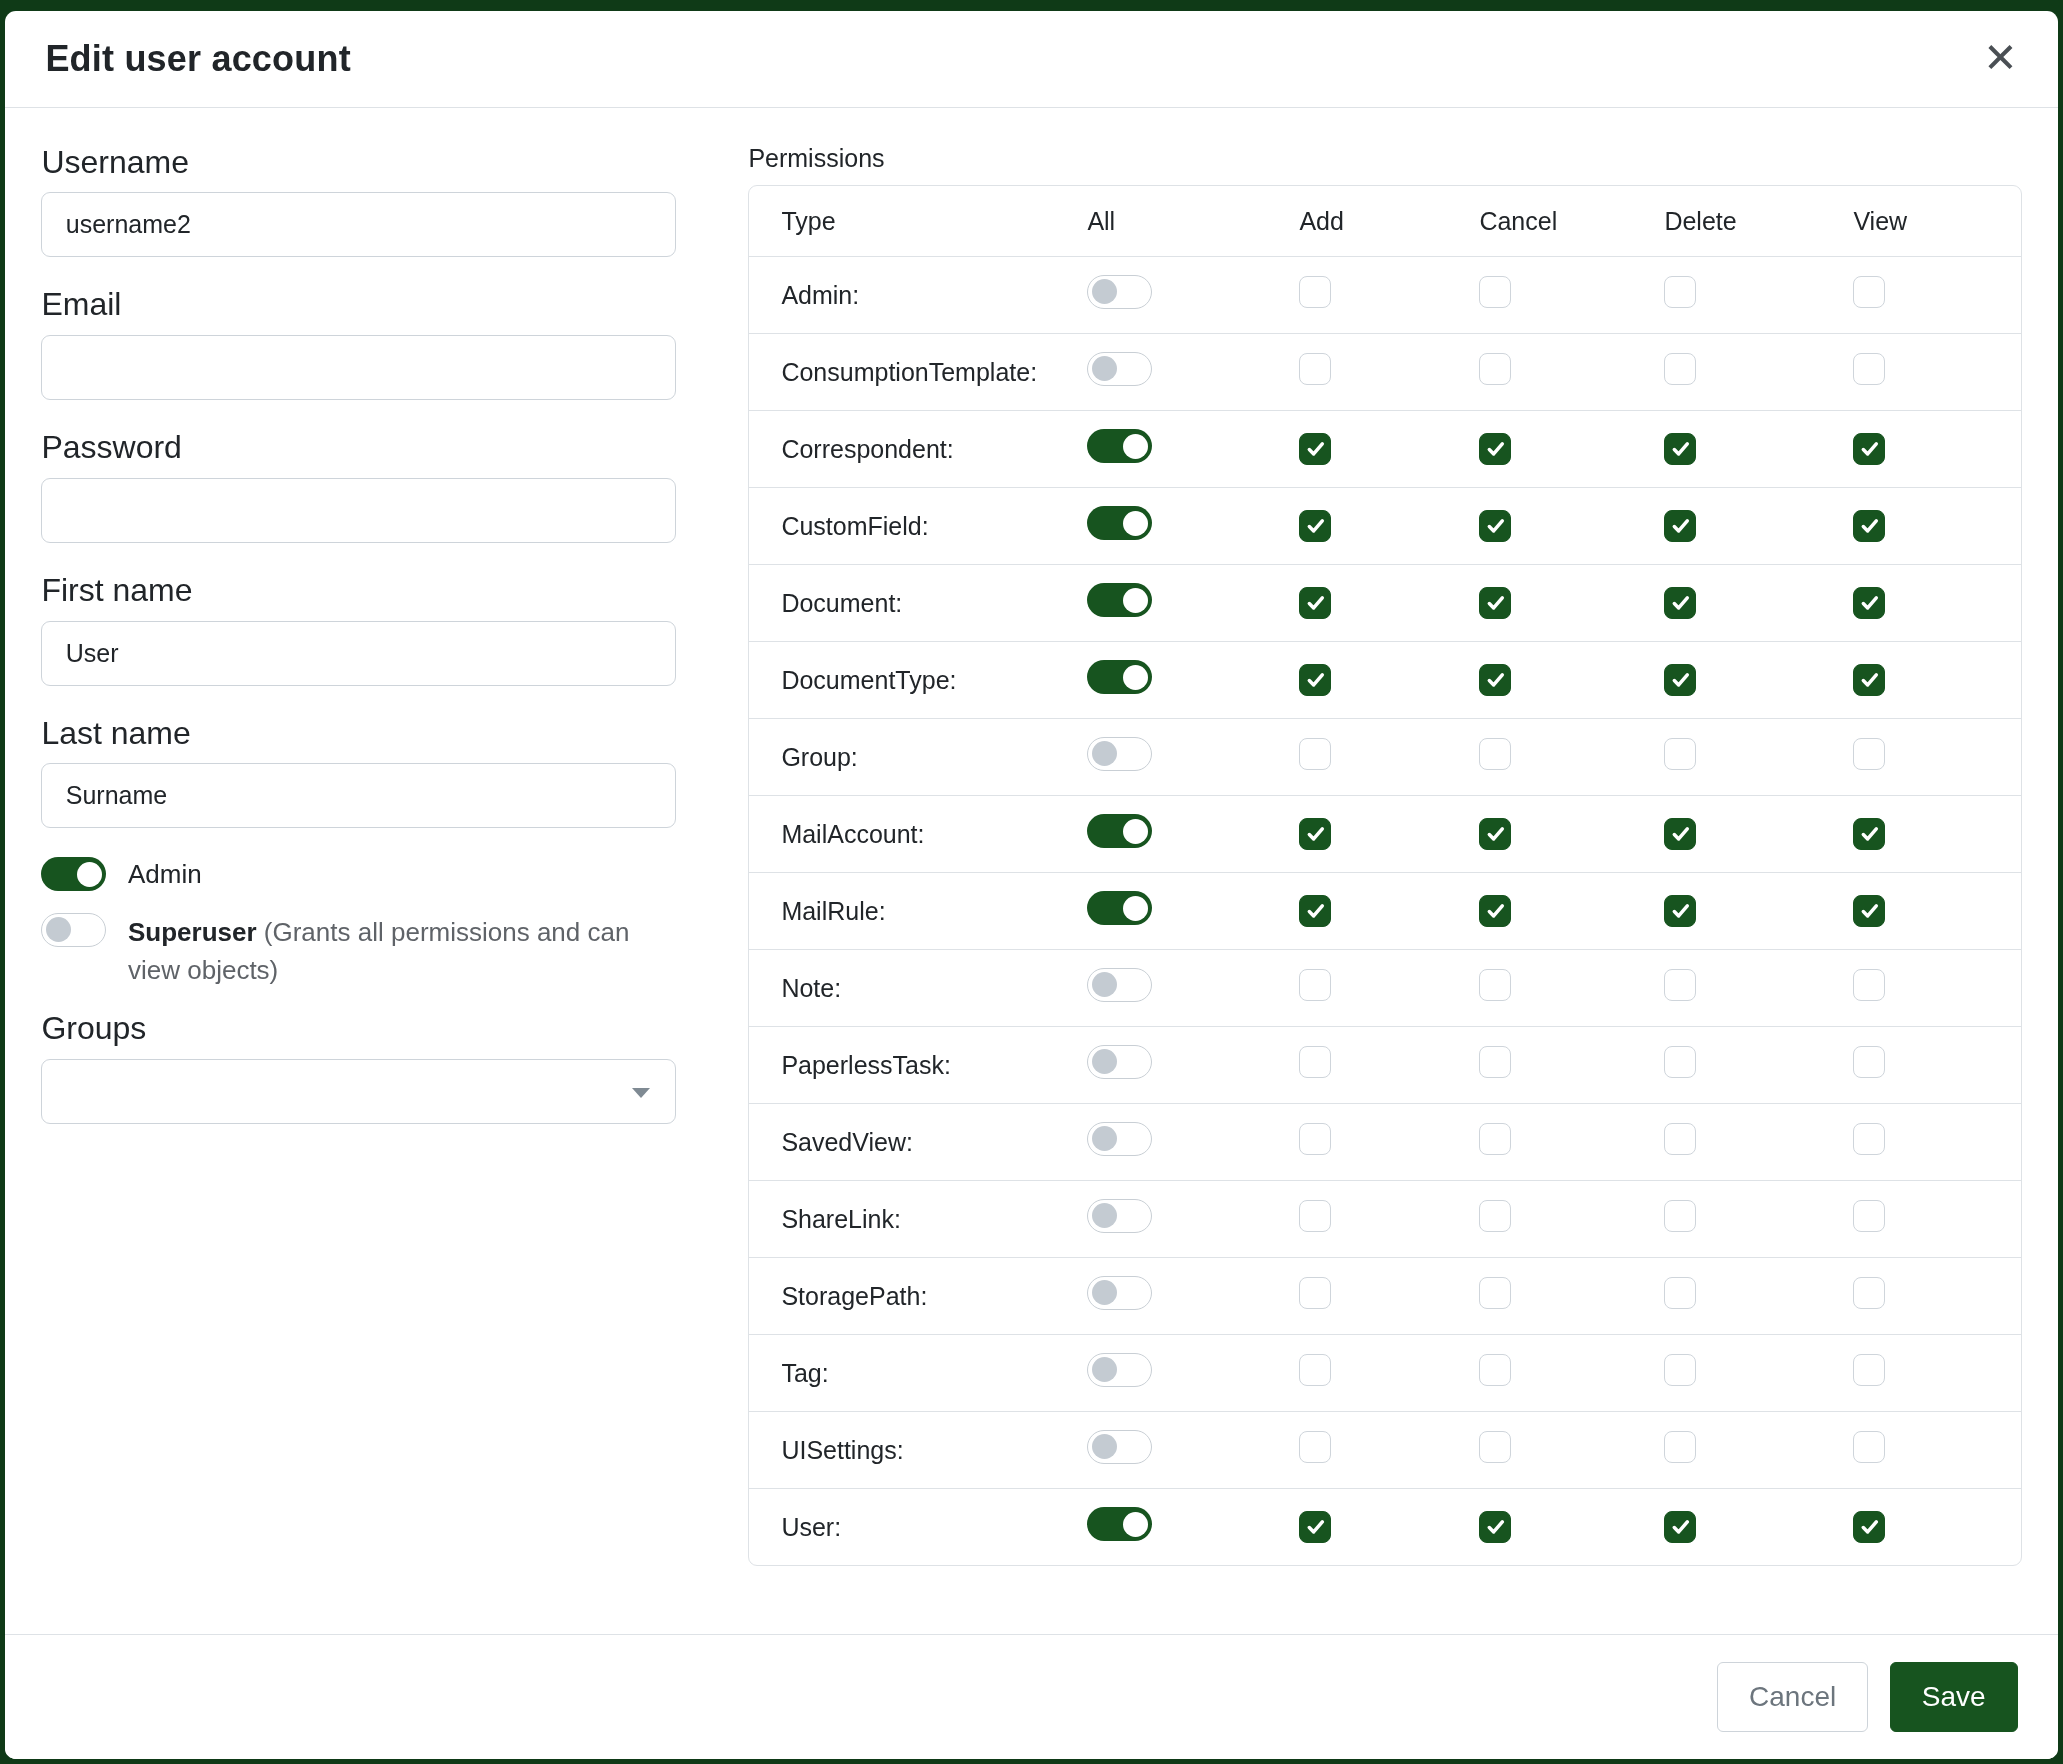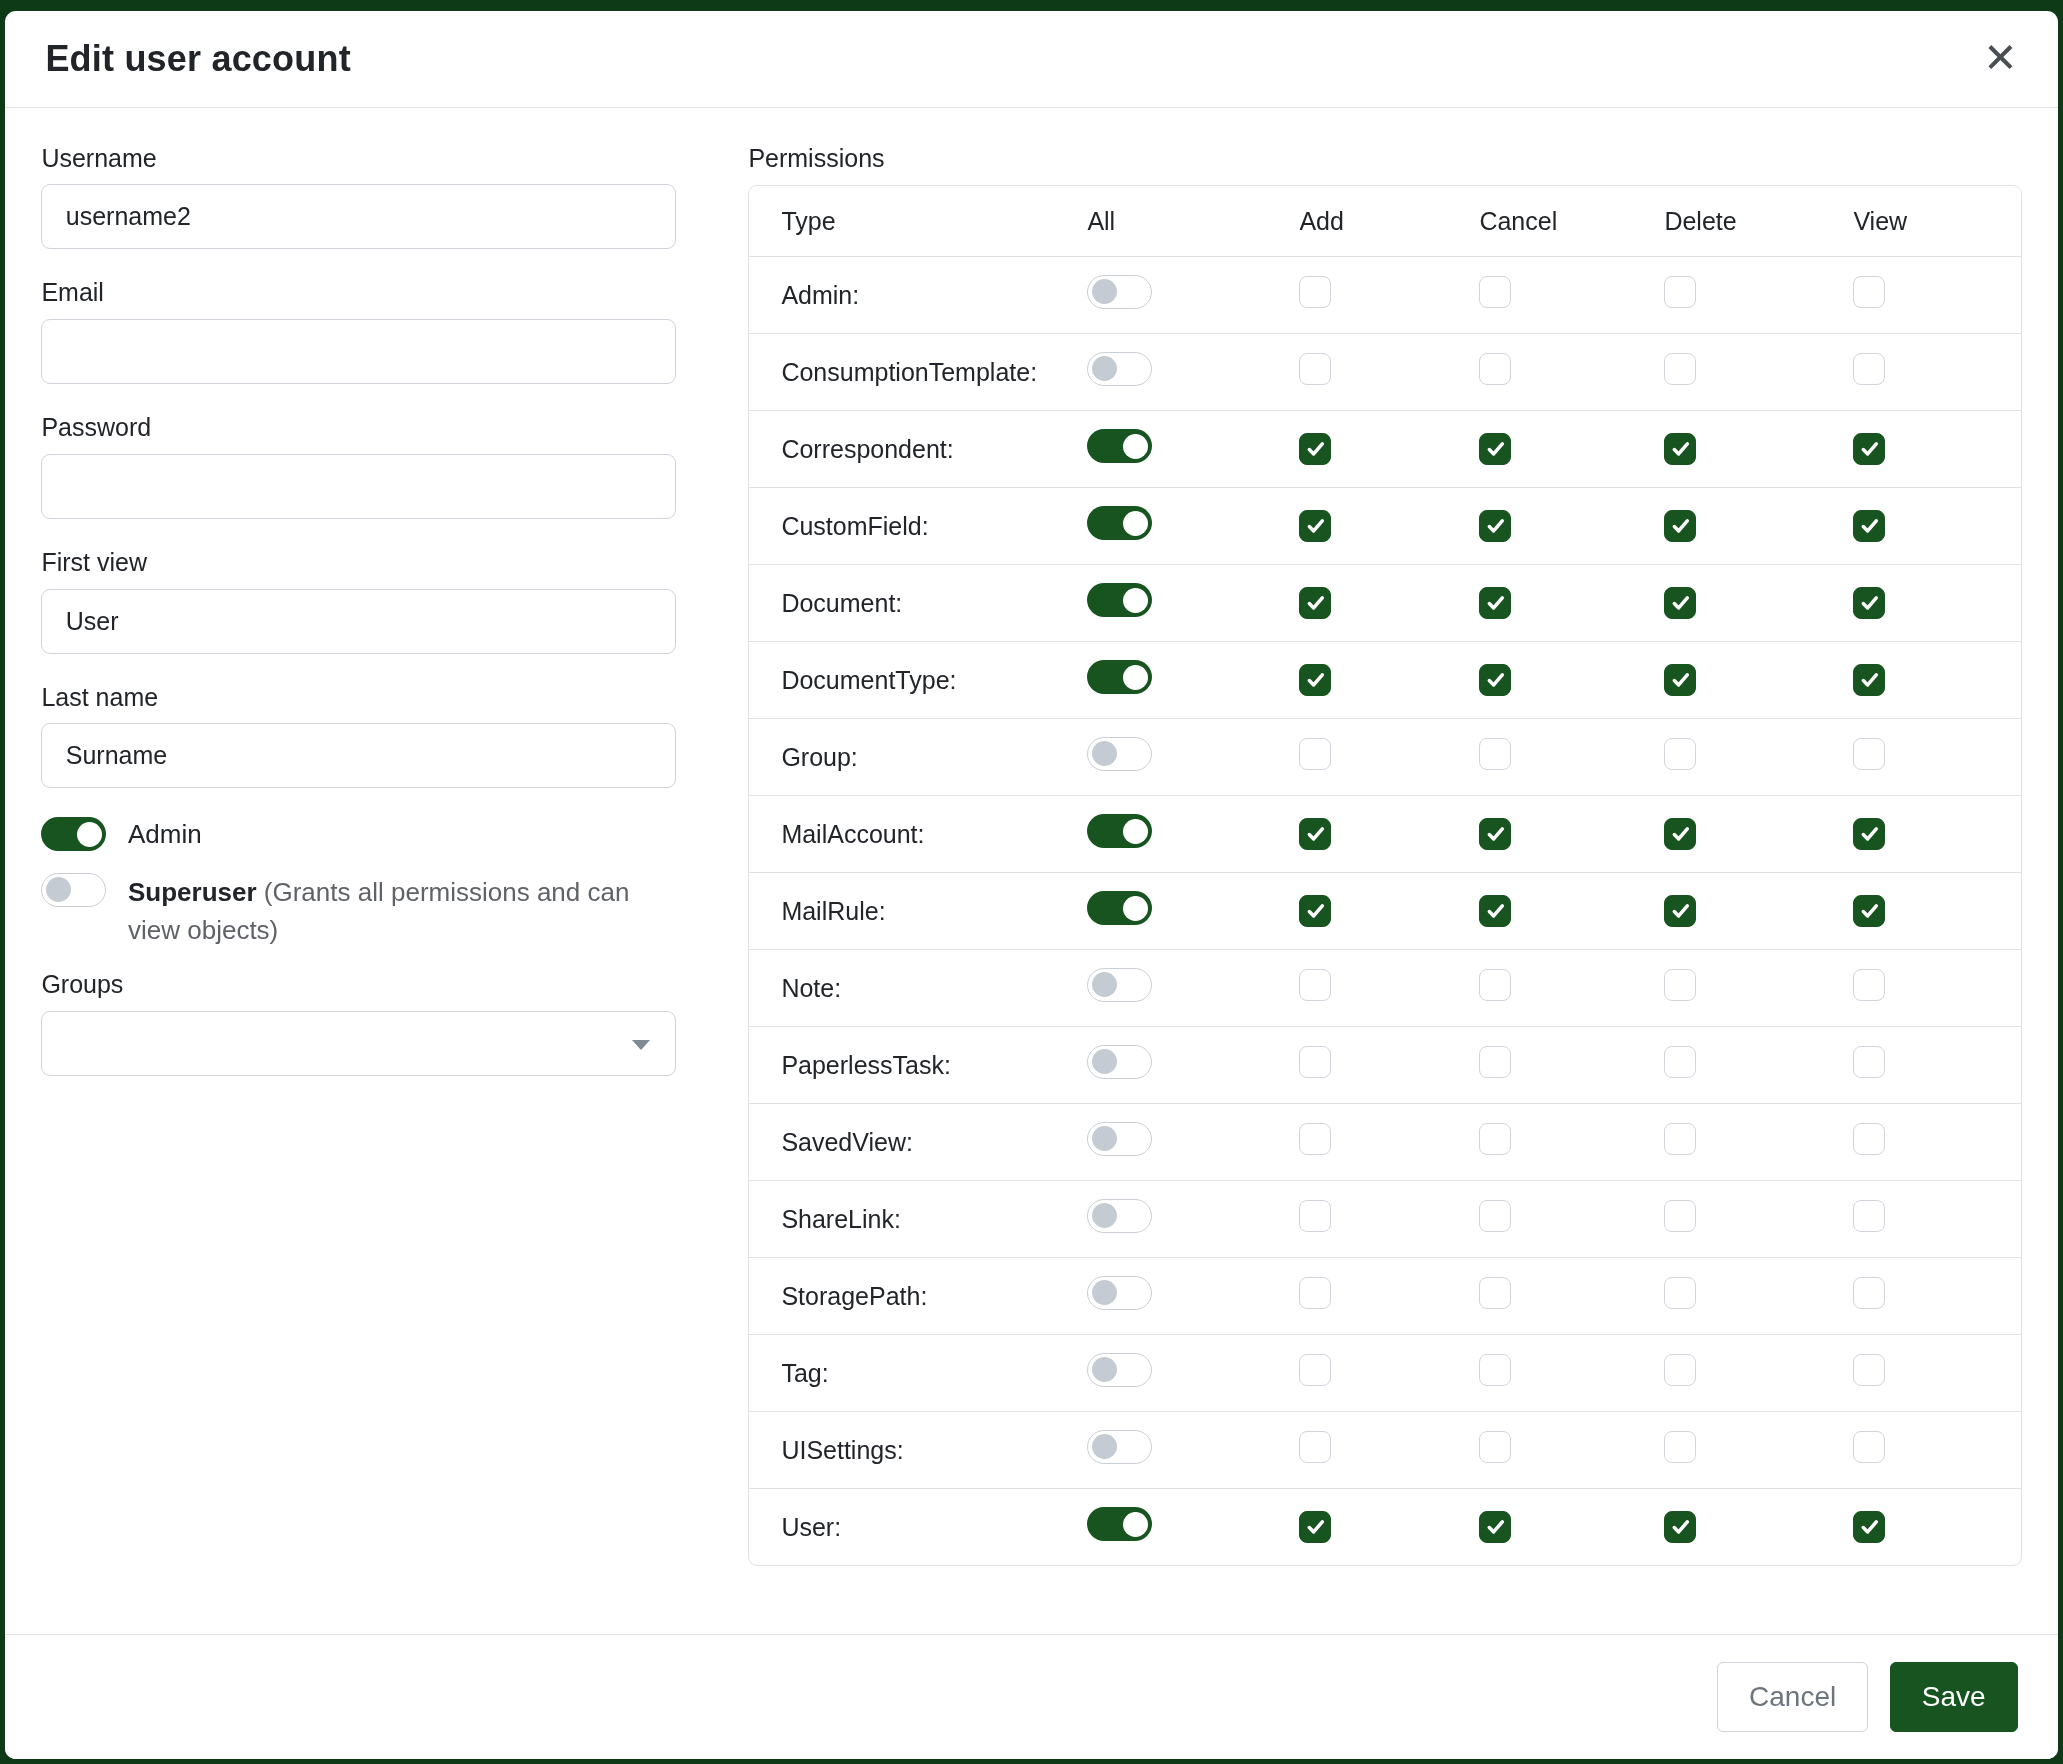--- a/index.html
+++ b/index.html
@@ -40,21 +40,21 @@
     flex: 1;
     display: flex;
     padding: 36px 36px 18px 36px;
     gap: 45px;
     overflow: hidden;
   }
   .left-col { width: 635px; flex: none; }
   .right-col { flex: 1; min-width: 0; margin-left: 27px; }
 
   .field { margin-bottom: 29px; }
-  .field label { display: block; font-size: 25px; margin-bottom: 11.7px; color: #212529; }
+  .field label { display: block; font-size: 32px; margin-bottom: 11.7px; color: #212529; }
   .field input {
     width: 100%; height: 65px;
     border: 1.8px solid #ced4da;
     border-radius: 9px;
     padding: 0 23.4px;
     font-size: 25px;
     font-family: inherit;
     color: #212529;
     background: #fff;
     outline: none;
@@ -182,21 +182,21 @@
         <label>Email</label>
         <input type="text" value="" style="">
       </div>
 
       <div class="field">
         <label>Password</label>
         <input type="password" value="" style="">
       </div>
 
       <div class="field">
-        <label>First view</label>
+        <label>First name</label>
         <input type="text" value="User" style="">
       </div>
 
       <div class="field">
         <label>Last name</label>
         <input type="text" value="Surname" style="">
       </div>
 
       <div class="switch-row">
         <span class="switch on"></span>

